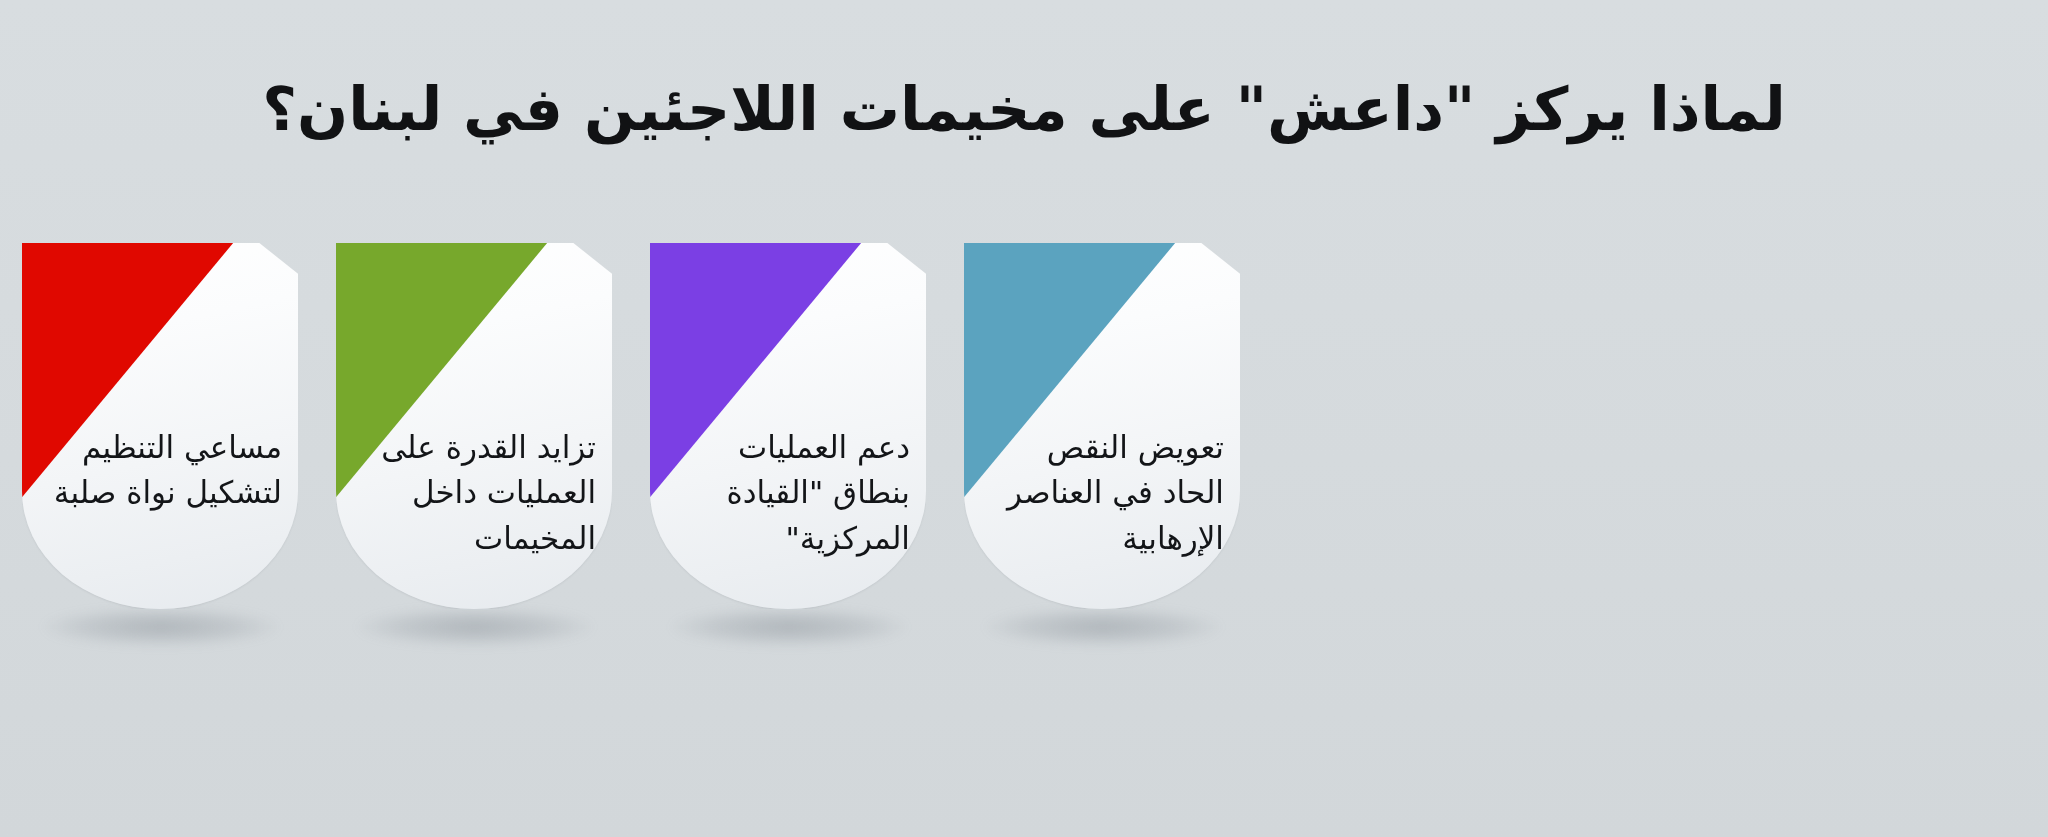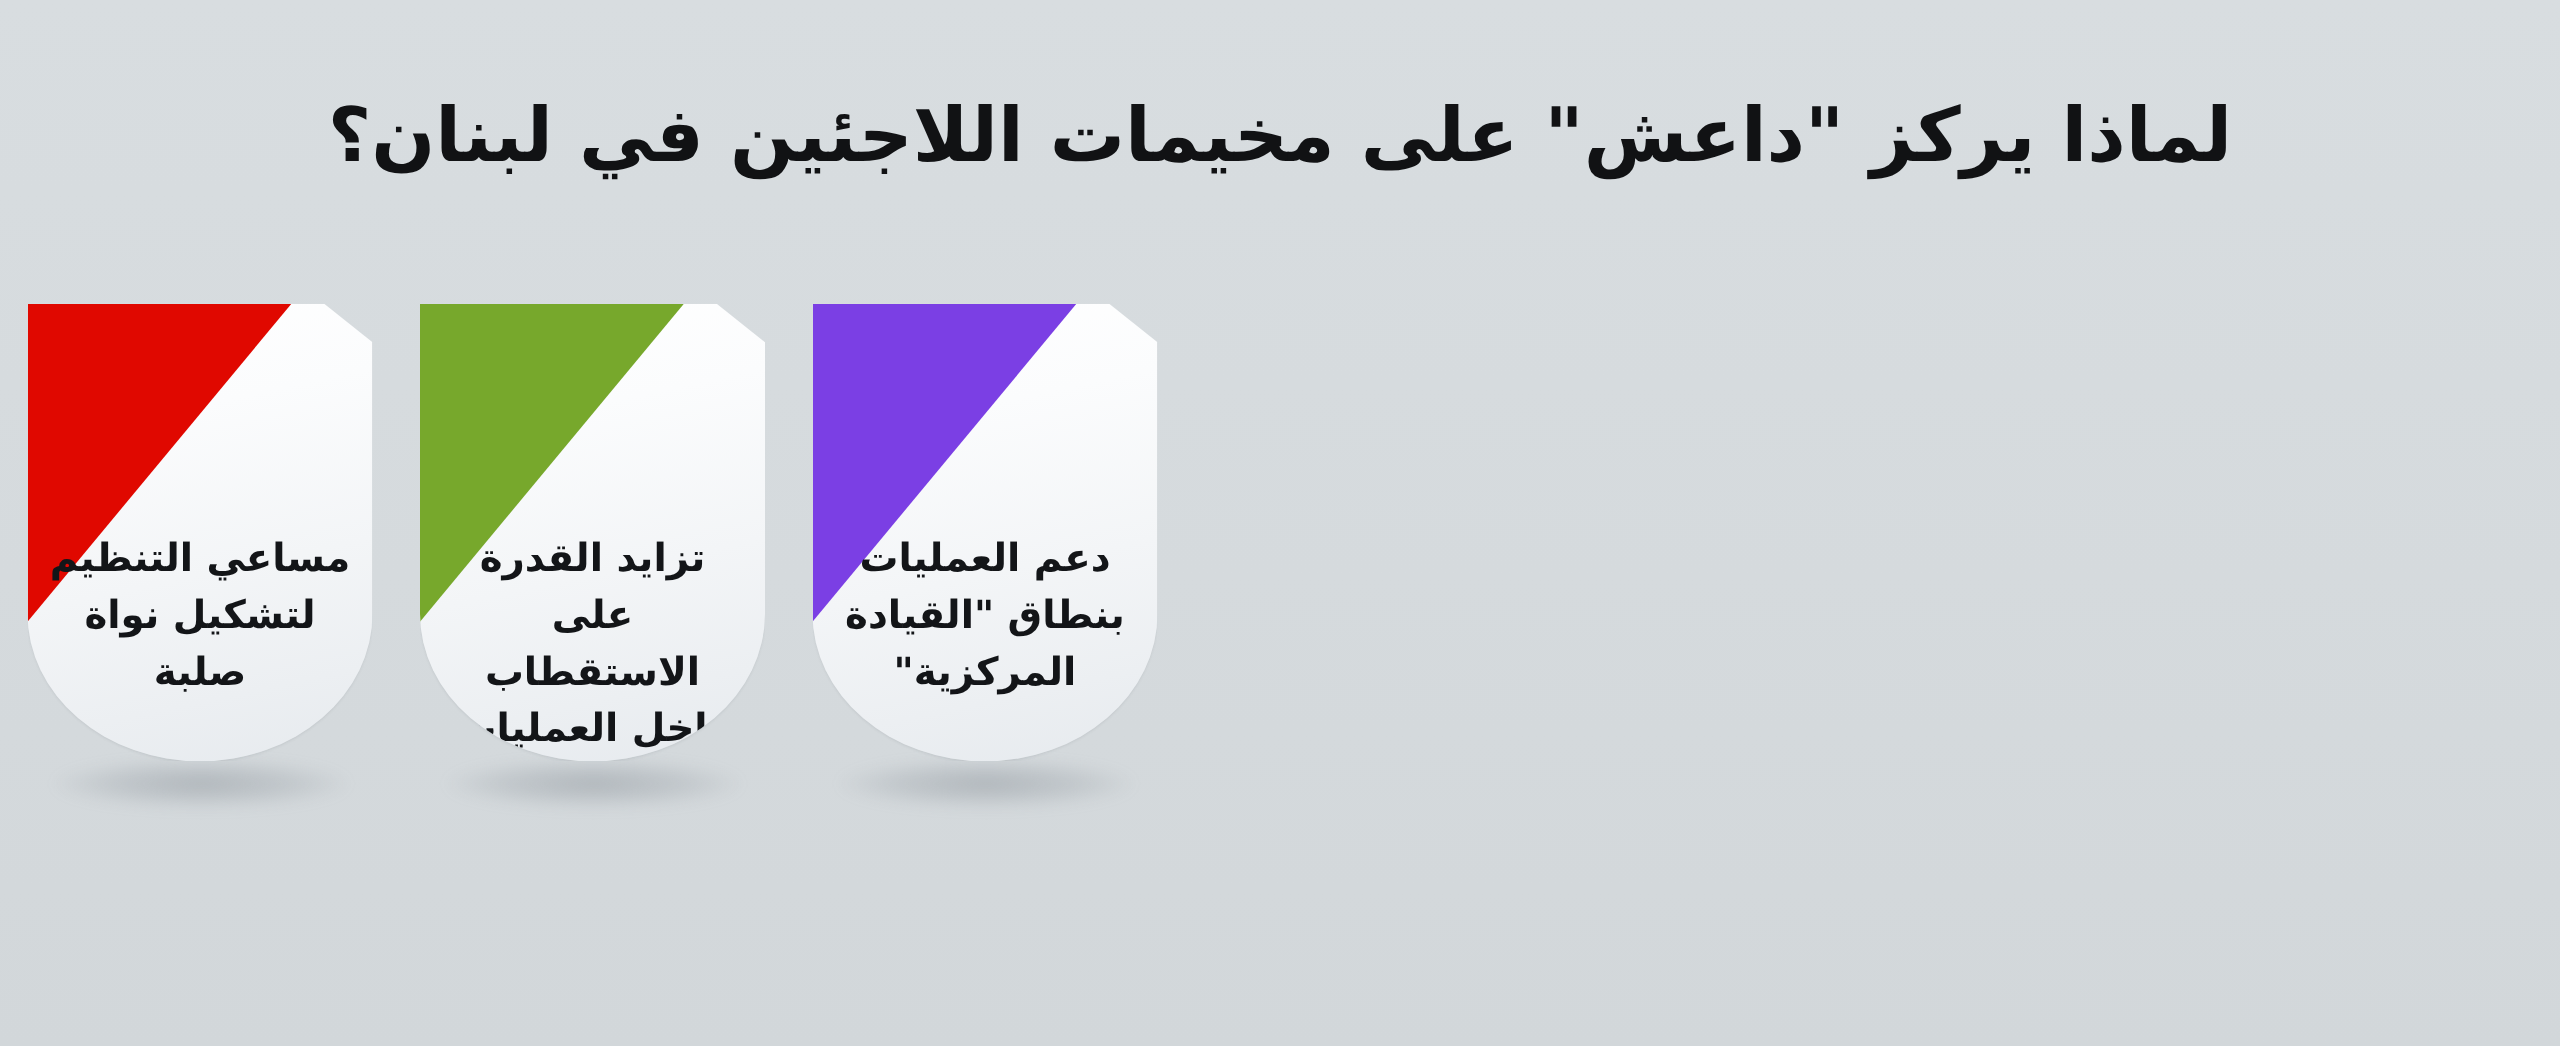--- a/index.html
+++ b/index.html
@@ -121,23 +121,22 @@
   
   .shield-text {
     position: absolute;
     left: 0;
     right: 0;
     top: 182px;
     padding: 0 16px;
     box-sizing: border-box;
     direction: rtl;
     unicode-bidi: isolate;
-    text-align: center;
     font-family: "DejaVu Sans", "Liberation Sans", sans-serif;
-    font-weight: 700;
+    font-weight: 400;
     font-size: 31px;
     line-height: 1.46;
     color: #131518;
     word-break: keep-all;
   }
 </style>
 </head>
 <body style="background: rgb(214, 219, 223);">
 
 <div id="infographic">
@@ -154,27 +153,34 @@
         <div class="wedge" style="background: rgb(224, 8, 0);"></div>
         <div class="shield-text">مساعي التنظيم لتشكيل نواة صلبة</div>
       </div>
     </div>
 
 
     <div class="card-slot">
       <div class="card-shadow"></div>
       <div class="shield">
         <div class="wedge" style="background: rgb(119, 168, 44);"></div>
-        <div class="shield-text">تزايد القدرة على الاستقطاب داخل العمليات</div>
+        <div class="shield-text">تزايد القدرة على العمليات داخل المخيمات</div>
       </div>
     </div>
 
     <div class="card-slot">
       <div class="card-shadow"></div>
       <div class="shield">
         <div class="wedge" style="background: rgb(123, 63, 228);"></div>
         <div class="shield-text">دعم العمليات بنطاق "القيادة المركزية"</div>
       </div>
     </div>
 
+    <div class="card-slot">
+      <div class="card-shadow"></div>
+      <div class="shield">
+        <div class="wedge" style="background: rgb(91, 163, 191);"></div>
+        <div class="shield-text">تعويض النقص الحاد في العناصر الإرهابية</div>
+      </div>
+    </div>
 
   </div>
 </div>
 
 </body></html>

